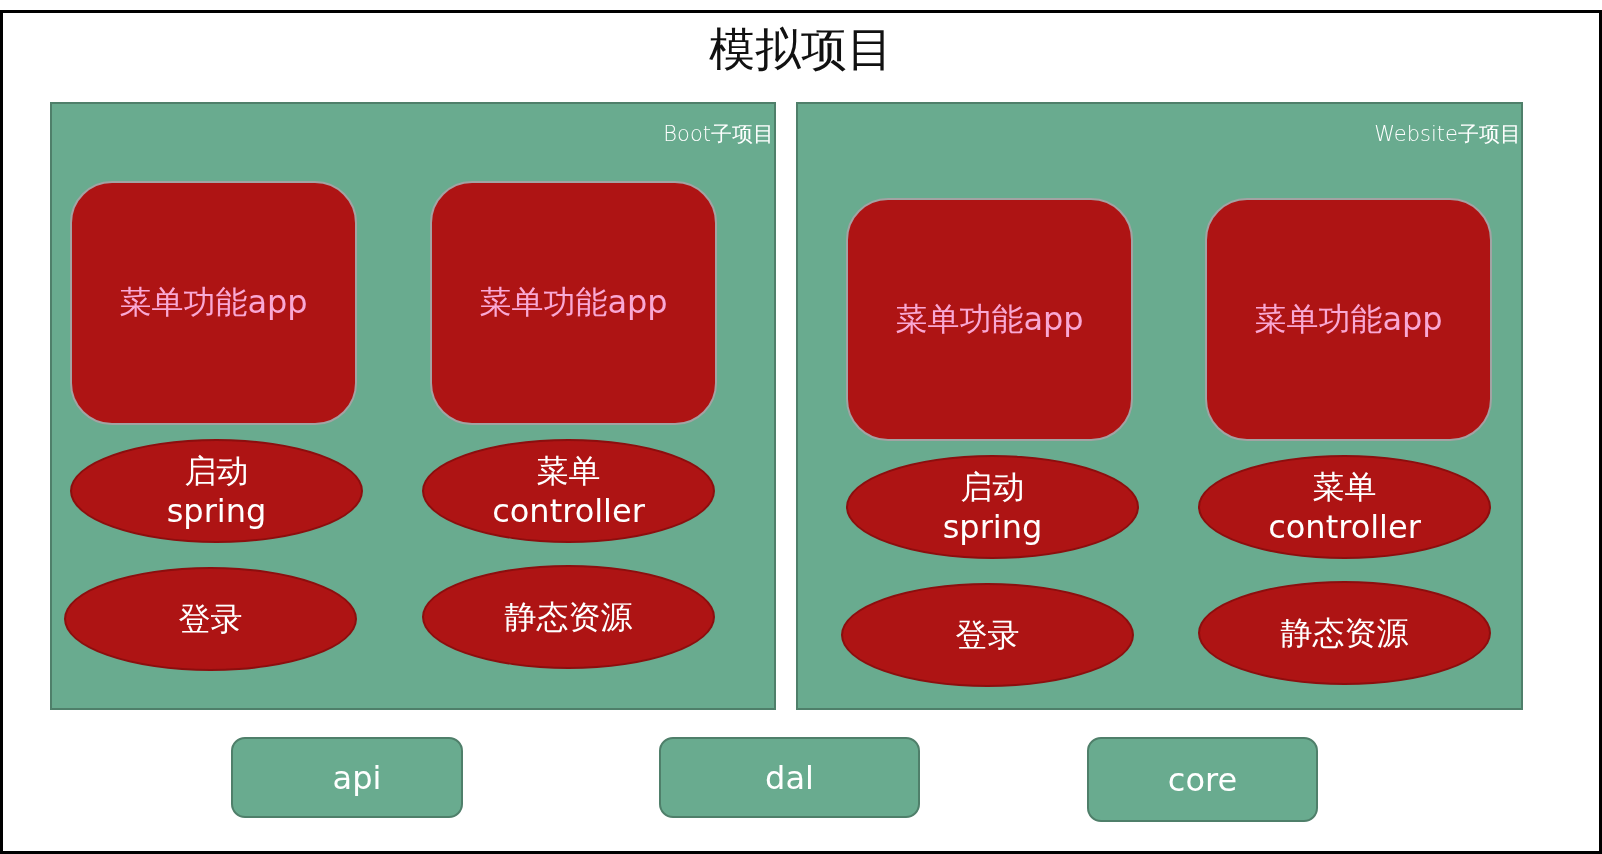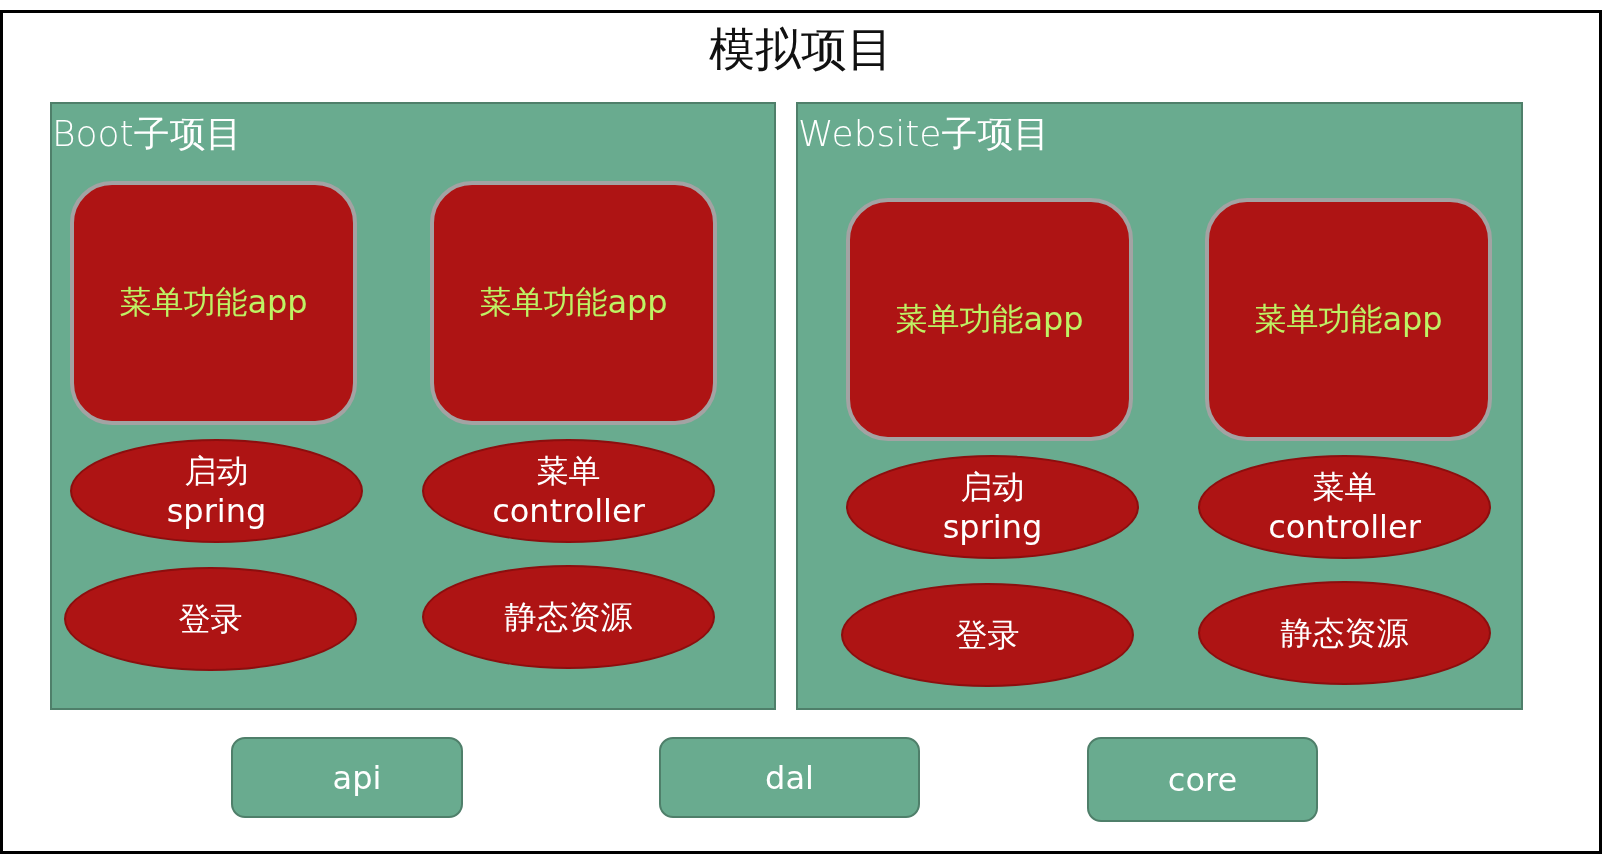--- a/index.html
+++ b/index.html
@@ -3,25 +3,25 @@
 <meta charset="utf-8">
 <style>
   html, body { margin:0; padding:0; background:#ffffff; }
   body { width:1602px; height:854px; position:relative; overflow:hidden;
          font-family:"DejaVu Sans","Liberation Sans",sans-serif; }
   .frame { position:absolute; left:0px; top:10px; width:1596px; height:838px;
            border:3px solid #000; background:#fff; }
   .title { position:absolute; left:0; width:1602px; top:18px; text-align:center;
            font-family:"DejaVu Serif","Liberation Serif",serif; font-size:46px; color:#111; line-height:62px; }
   .panel { position:absolute; background:#69ab8f; border:2px solid #4f7f6a; box-sizing:border-box; }
-  .panel-title { position:absolute; left:0; right:0; top:10px; text-align:left; color:#fff;
-                 font-size:36px; line-height:40px; font-weight:300; }
-  .rbox { position:absolute; background:#ae1414; border:4px solid #a3a3a3; border-radius:42px;
+  .panel-title { position:absolute; left:0; right:0; top:10px; text-align:right; color:#fff;
+                 font-size:21px; line-height:40px; font-weight:300; }
+  .rbox { position:absolute; background:#ae1414; border:2px solid #a3a3a3; border-radius:42px;
           box-sizing:border-box; display:flex; align-items:center; justify-content:center;
-          color:#bef264; font-size:32px; text-align:center; }
+          color:#f9a8d4; font-size:32px; text-align:center; }
   .ell { position:absolute; background:#ae1414; border:2px solid #8c0e0e; border-radius:50%;
          box-sizing:border-box; display:flex; flex-direction:column; align-items:center;
          justify-content:center; color:#fff; font-size:32px; line-height:40px; text-align:left; }
   .mod { position:absolute; background:#69ab8f; border:2px solid #4f7f6a; border-radius:14px;
          box-sizing:border-box; display:flex; align-items:center; justify-content:center;
          color:#fff; font-size:32px; }
 </style>
 </head>
 <body>
 

